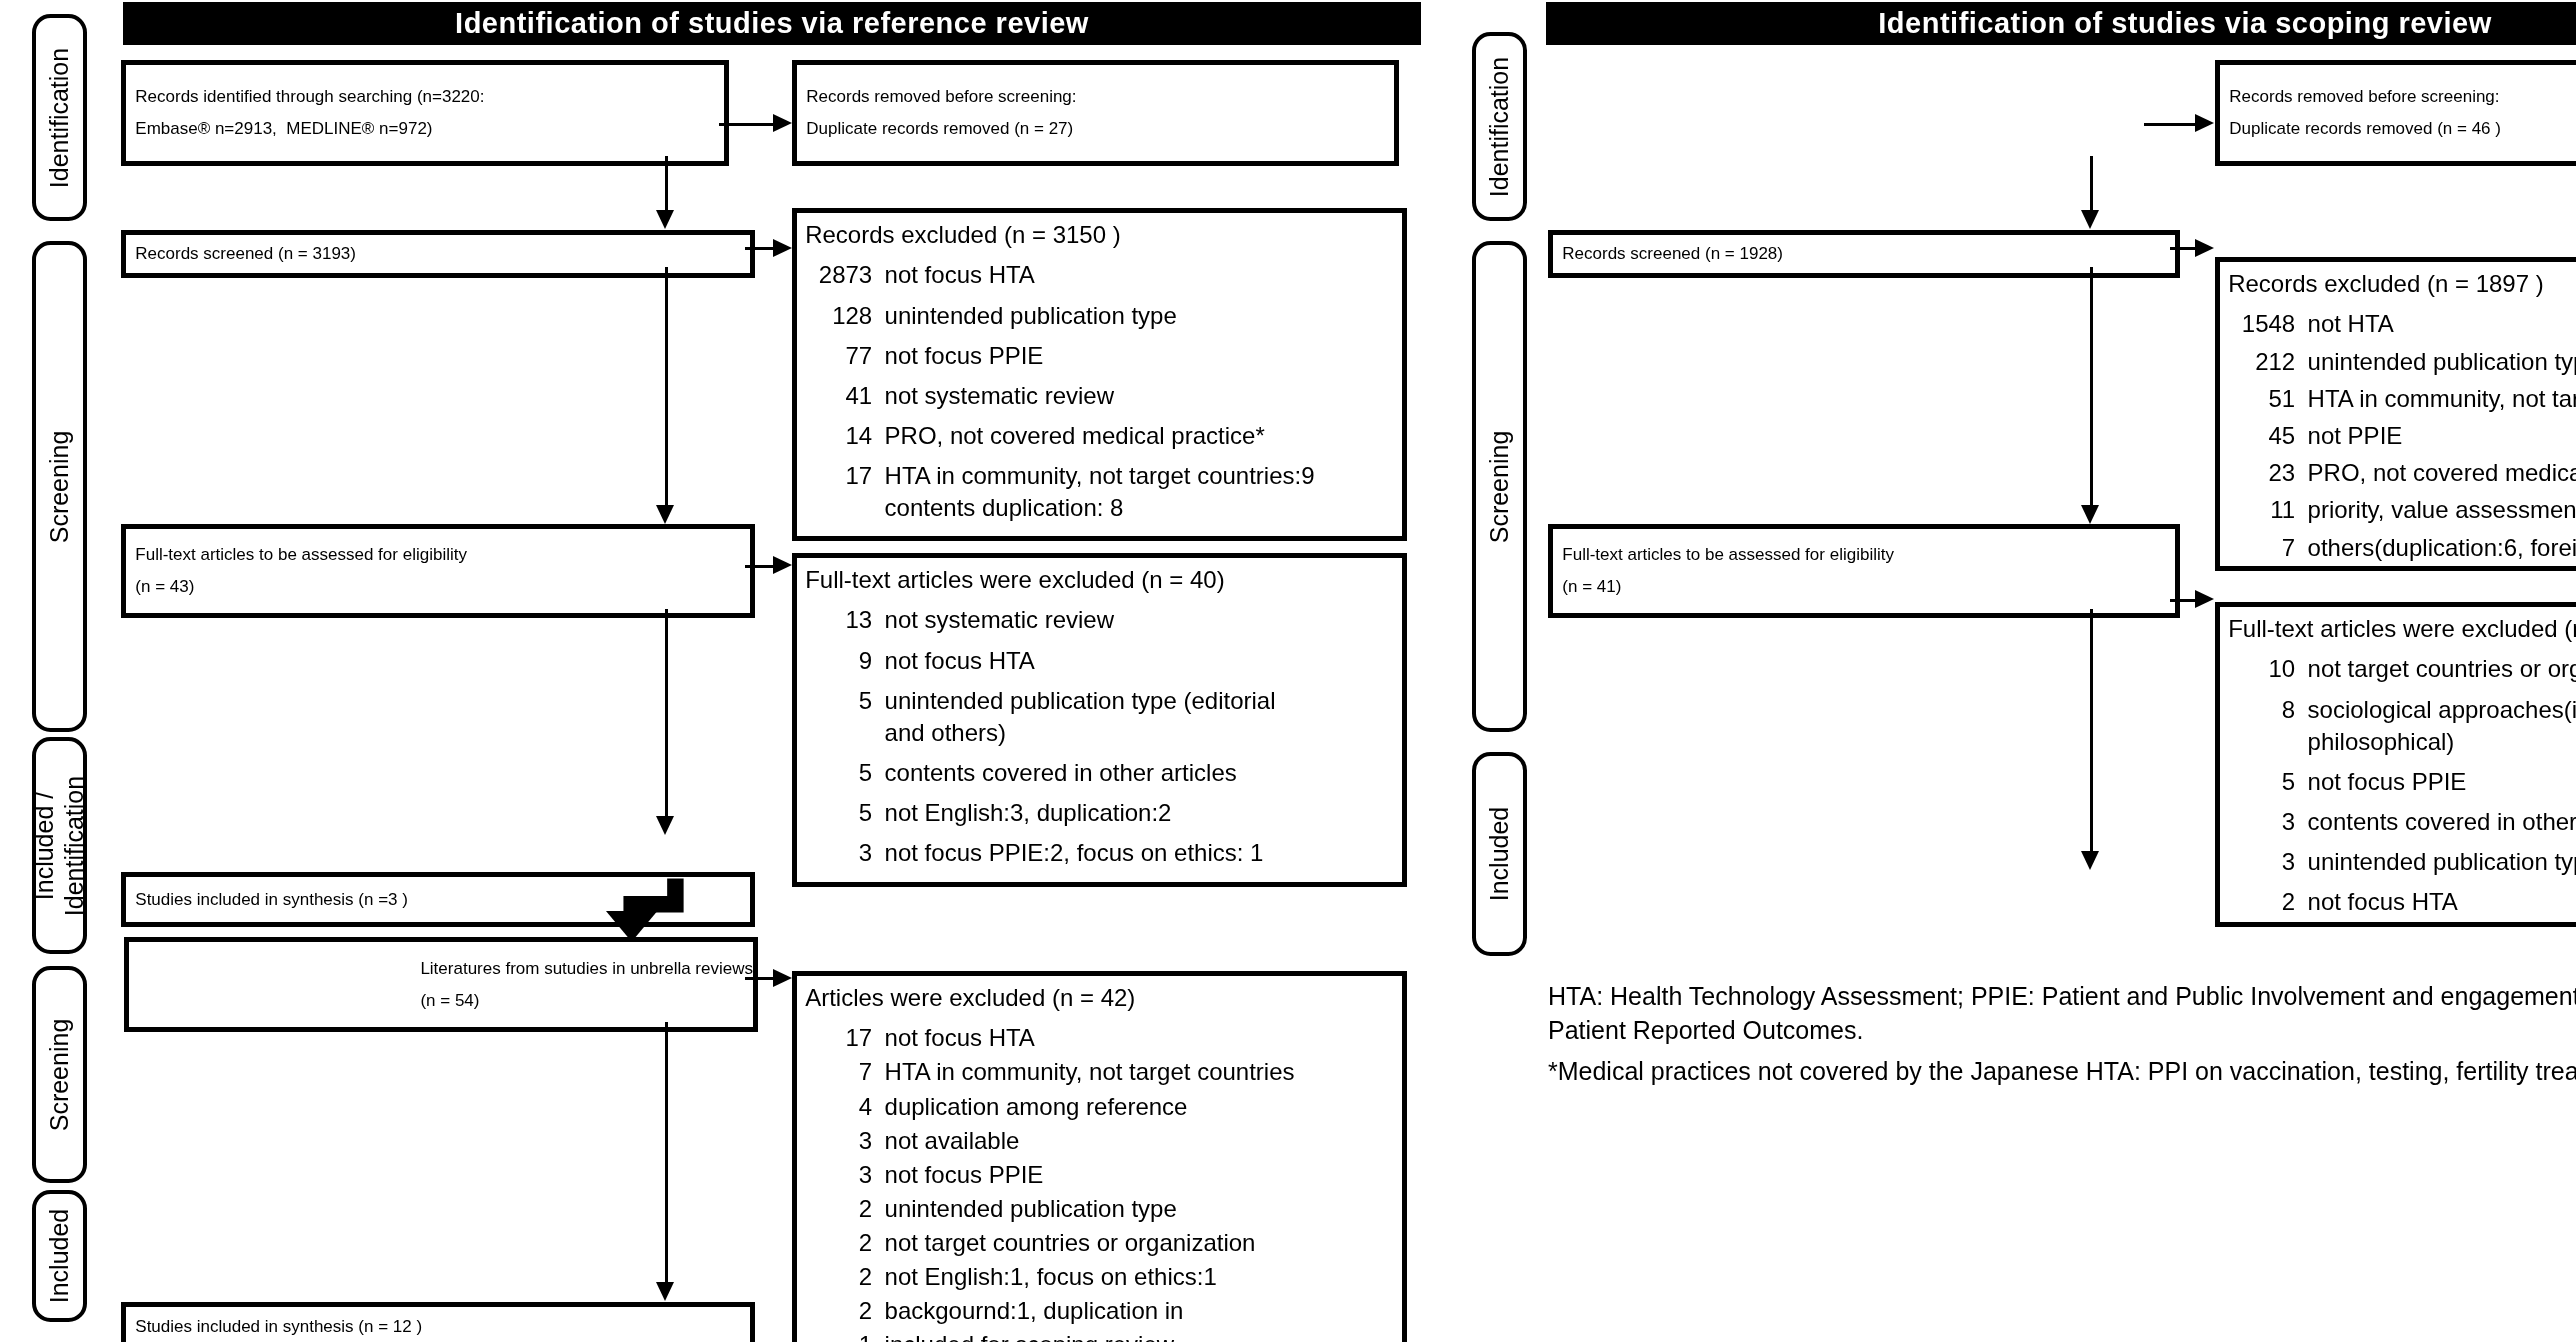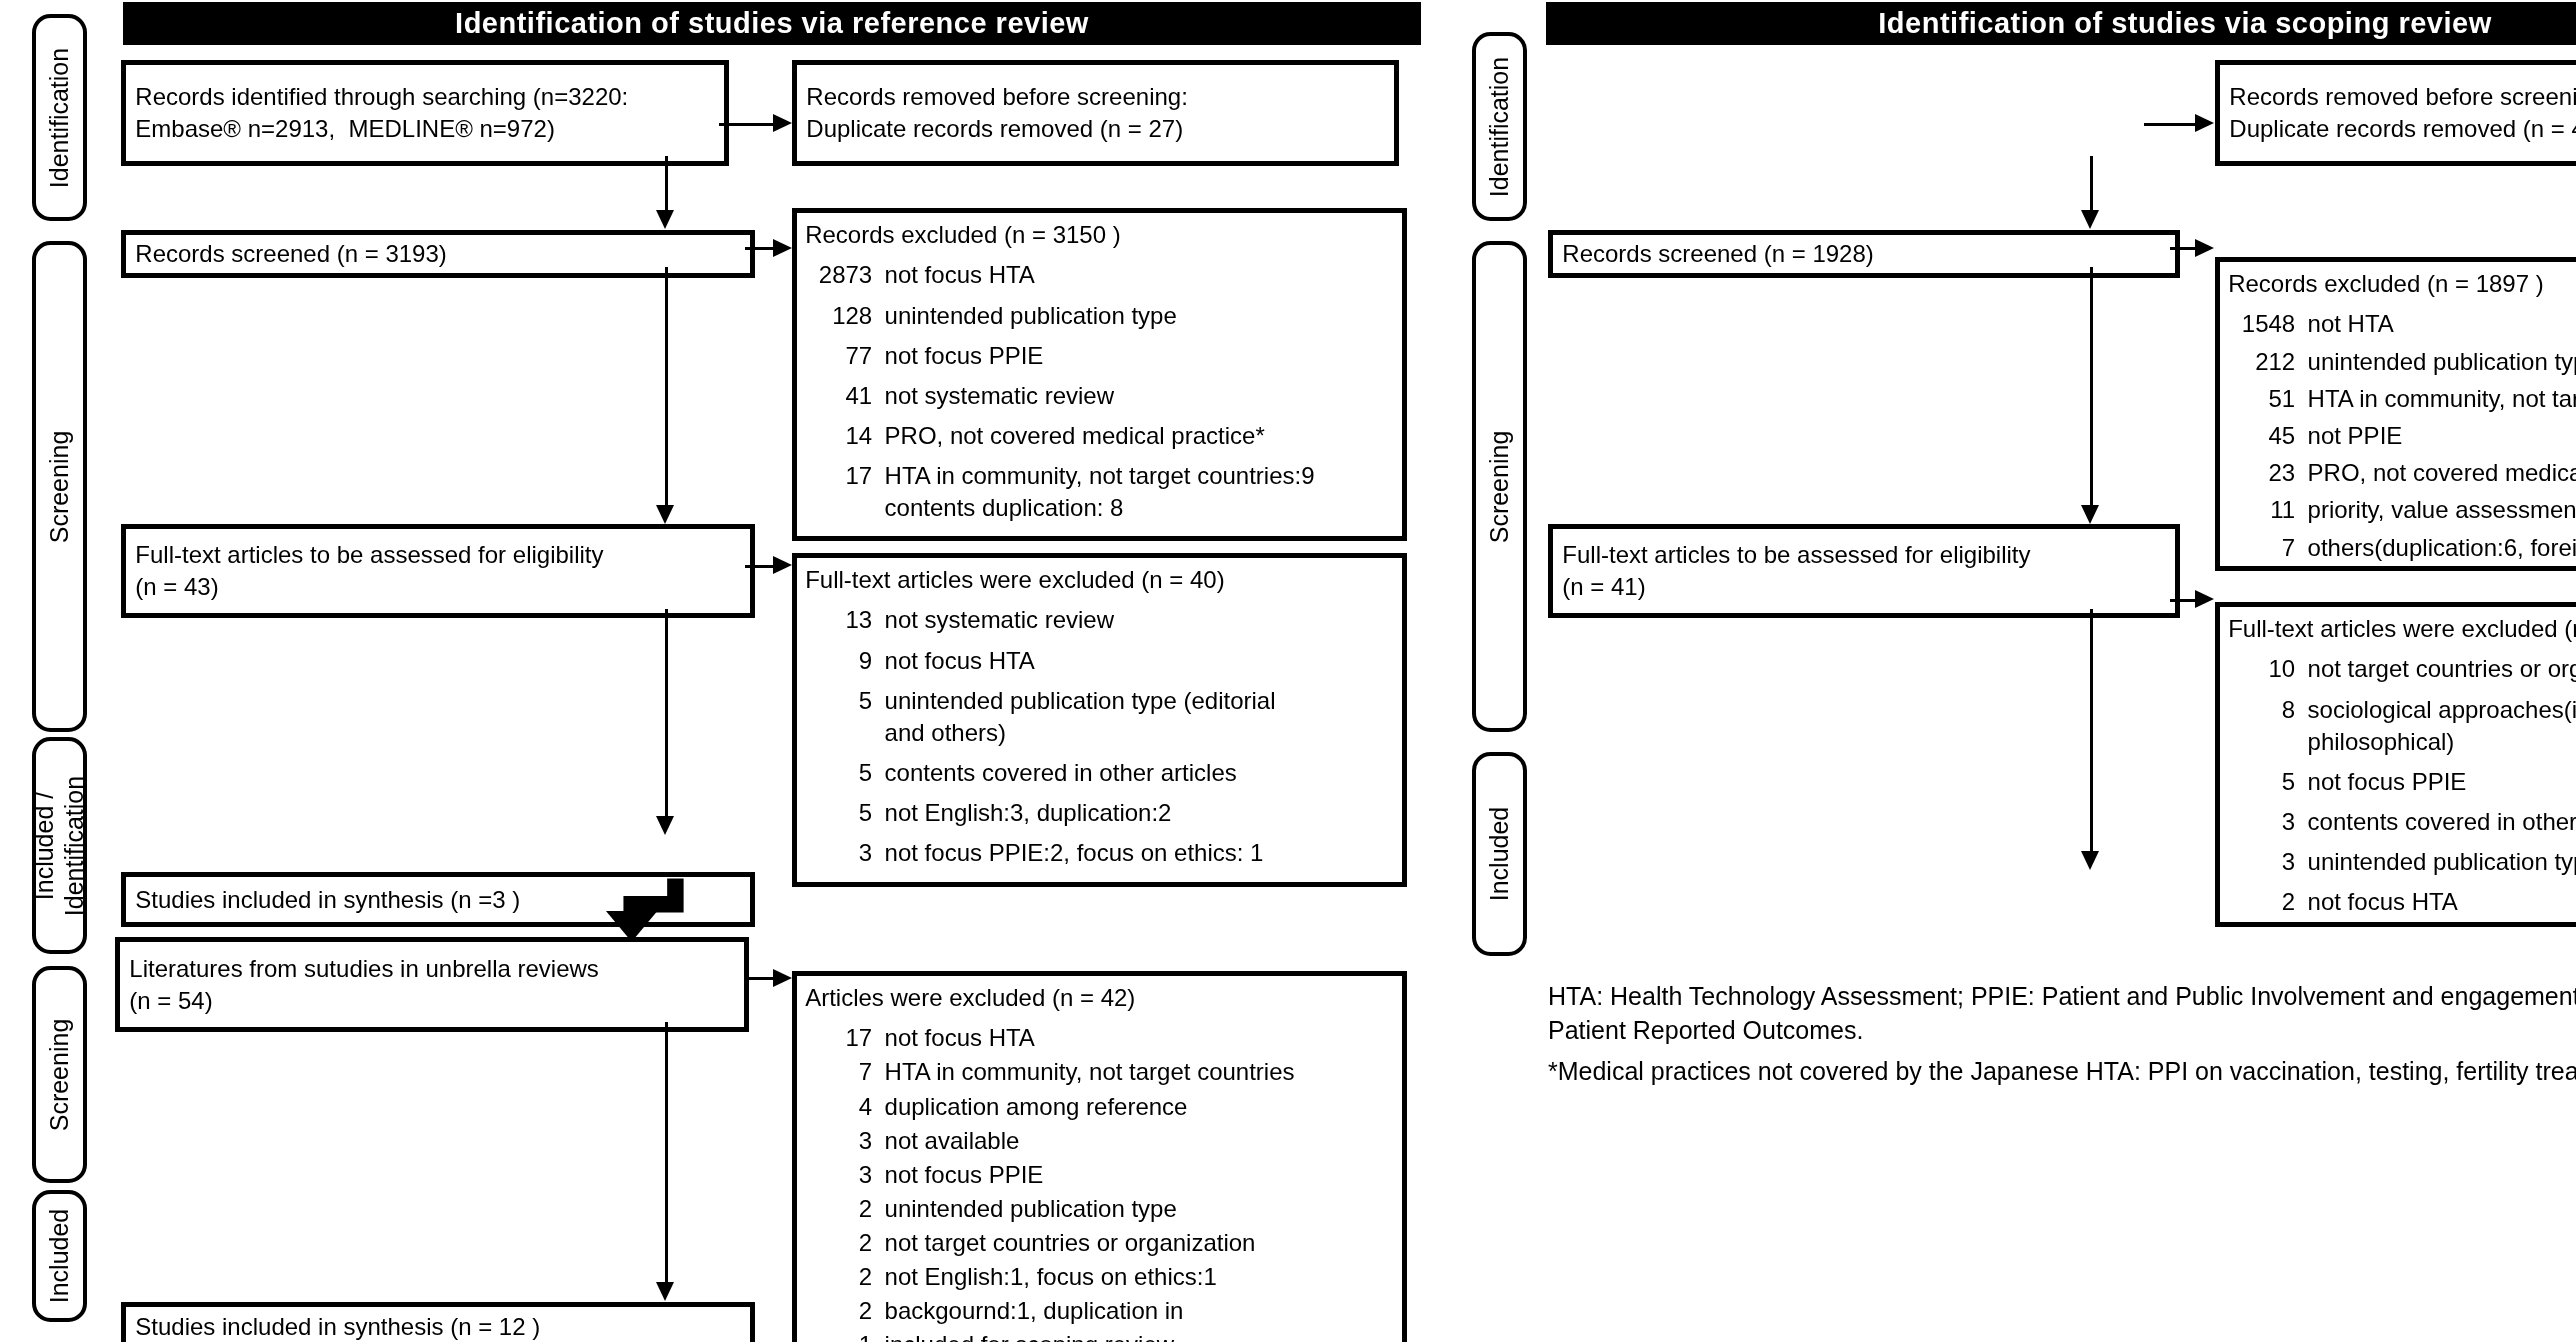--- a/index.html
+++ b/index.html
@@ -1,21 +1,21 @@
 <!DOCTYPE html>
 <html style="font-size:8.2px"><head>
 <meta charset="utf-8">
 <style>
   html,body{margin:0;padding:0;background:#fff;}
   #canvas{position:relative;width:2835px;height:1343px;background:#fff;overflow:hidden;
           font-family:"Liberation Sans",sans-serif;color:#000;}
   .hdr{position:absolute;background:#000;color:#fff;display:flex;align-items:center;
        justify-content:center;font-weight:bold;font-size:29px;letter-spacing:0.5px;}
   .fbox{position:absolute;border:5.2px solid #000;background:#fff;display:flex;align-items:center;}
-  .btxt{font-size:24px;line-height:32px;white-space:pre;padding-left:9.3px;}
+  .btxt{font-size:17px;line-height:32px;white-space:pre;padding-left:9.3px;}
   .xbox{display:block;padding:6.2px 0 0 8.2px;margin-top:34px;}
   .xtitle{font-size:24px;line-height:32px;margin-bottom:8.2px;white-space:pre;}
   .xlist{display:block;}
   .xrow{display:flex;align-items:flex-start;margin-bottom:8.2px;}
   .m10 .xrow{margin-bottom:5.2px;}
   .tight .xrow{margin-bottom:2.1px;}
   .xnum{width:67px;flex:none;text-align:right;font-size:24px;line-height:32px;}
   .xtxt{font-size:24px;line-height:32px;white-space:pre;margin-left:12.4px;}
   .side{position:absolute;border:4.6px solid #000;border-radius:18.5px;background:#fff;
         display:flex;align-items:center;justify-content:center;}
@@ -124,21 +124,21 @@
         </div>
         <div class="xrow">
           <div class="xnum">3</div>
           <div class="xtxt">not focus PPIE:2, focus on ethics: 1</div>
         </div>
       </div>
   </div>
   <div class="fbox" style="left:121px;top:872px;width:624px;height:45px;">
     <div class="btxt">Studies included in synthesis (n =3 )</div>
   </div>
-  <div class="fbox" style="left:115px;top:937px;width:624px;height:85px;">
+  <div class="fbox" style="left:124px;top:937px;width:624px;height:85px;justify-content:flex-end;">
     <div class="btxt">Literatures from sutudies in unbrella reviews
 (n = 54)</div>
   </div>
   <div class="fbox xbox tight" style="left:792px;top:937px;width:597px;height:399px;">
     <div class="xtitle">Articles were excluded (n = 42)</div>
     <div class="xlist">
         <div class="xrow">
           <div class="xnum">17</div>
           <div class="xtxt">not focus HTA</div>
         </div>

